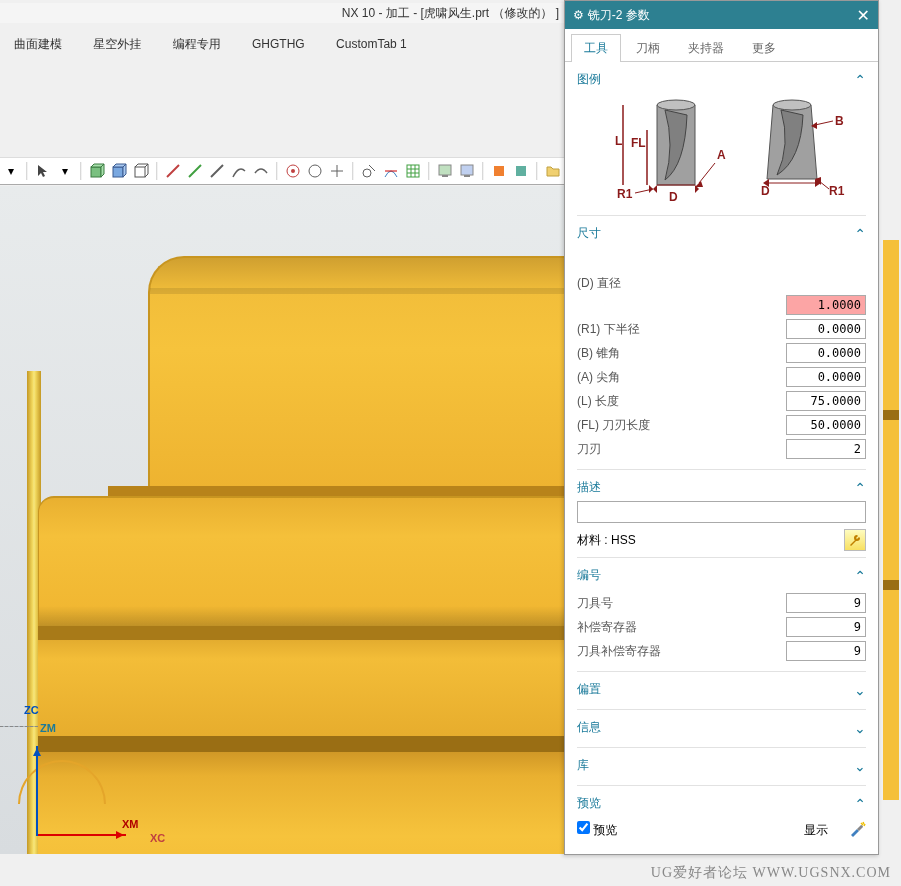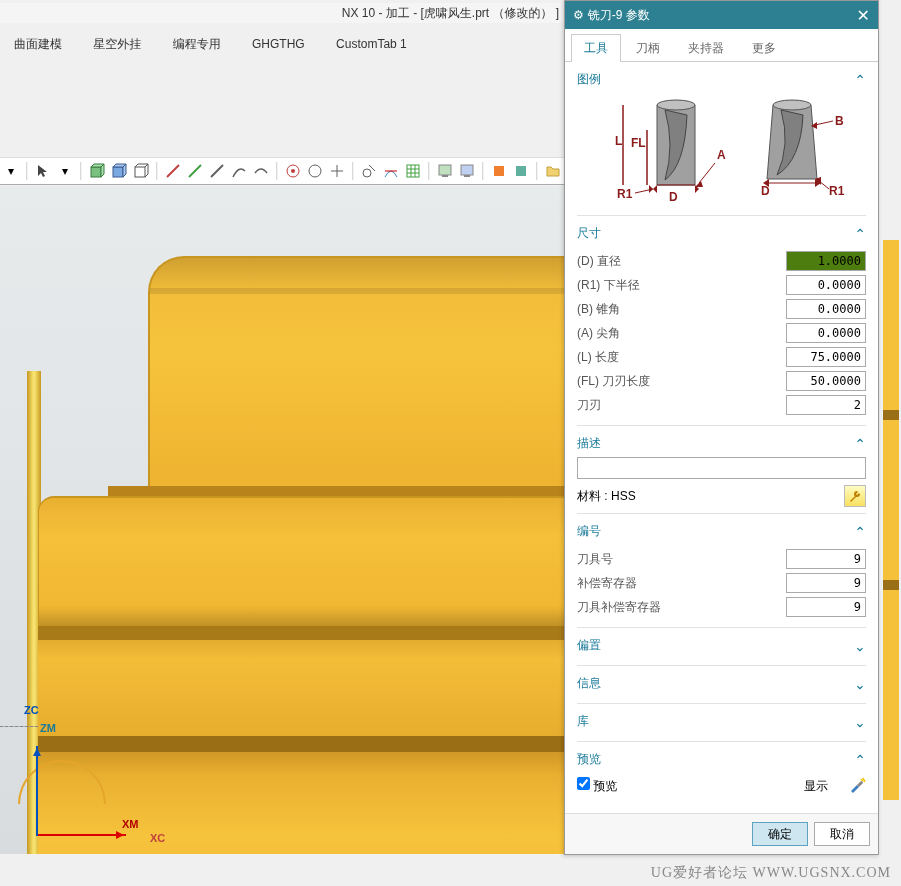--- a/index.html
+++ b/index.html
@@ -48,21 +48,21 @@
 .section { border-bottom: 1px solid #e2e2e2; padding: 6px 0; }
 .sec-head { display: flex; align-items: center; justify-content: space-between; padding: 3px 0 5px; cursor: pointer; }
 .sec-title { color: #1a7a9a; font-size: 12px; }
 .sec-chevron { color: #1a7a9a; font-size: 14px; }
 
 .legend-svg { display: block; margin: 2px auto 4px; }
 
 .param-row { display: flex; align-items: center; justify-content: space-between; margin: 4px 0; }
 .param-lbl { color: #555; }
 .param-input { width: 80px; height: 20px; border: 1px solid #aaa; text-align: right; padding: 0 4px; font-family: monospace; font-size: 12px; background:#fff;}
-.param-input.sel { background: #4d7c0f; }
+.param-input.sel { background: #fca5a5; margin-top: 44px; }
 
 .desc-input { width: 100%; height: 22px; border: 1px solid #aaa; padding: 0 4px; }
 .mat-row { display: flex; align-items: center; justify-content: space-between; margin-top: 6px; }
 .wrench-btn { width: 22px; height: 22px; border: 1px solid #bbb; background: linear-gradient(to bottom,#fefcc0,#f8e060); display: flex; align-items: center; justify-content: center; cursor: pointer; }
 
 .preview-row { display: flex; align-items: center; justify-content: space-between; margin: 4px 0; }
 .cb { width: 13px; height: 13px; }
 .flash-btn { display: flex; align-items: center; gap: 20px; cursor: pointer; justify-content: space-between; }
 
 .dlg-buttons { display: flex; justify-content: flex-end; gap: 6px; padding: 8px; border-top: 1px solid #ddd; background: #f7f7f7; }
@@ -248,21 +248,21 @@
   </div>
 </div>
 
 <div class="right-edge">
   <div class="right-edge-stripe"></div>
 </div>
 
 <div class="dialog">
   <div class="dlg-title">
     <span class="gear">⚙</span>
-    <span>铣刀-9 参数</span>
+    <span>铣刀-2 参数</span>
     <span class="close">✕</span>
   </div>
   <div class="dlg-tabs">
     <div class="dlg-tab active">工具</div>
     <div class="dlg-tab">刀柄</div>
     <div class="dlg-tab">夹持器</div>
     <div class="dlg-tab">更多</div>
   </div>
   <div class="dlg-body">
 
@@ -411,19 +411,15 @@
           <svg width="18" height="18">
               <path d="M3 14 L9 8 L11 10 L5 16 Z" fill="#4080c0"></path>
               <path d="M9 8 L13 4 A2 2 0 0 1 15 6 L11 10 Z" fill="#888"></path>
               <path d="M13 2 L15 4 M15 1 L16 3 M17 3 L16 5" stroke="#f0c000" stroke-width="1.5"></path>
             </svg>
         </span>
       </div>
     </div>
 
   </div>
-  <div class="dlg-buttons">
-    <button class="btn primary">确定</button>
-    <button class="btn">取消</button>
-  </div>
 </div>
 
 <div class="watermark">UG爱好者论坛  WWW.UGSNX.COM</div>
 
 </body></html>

